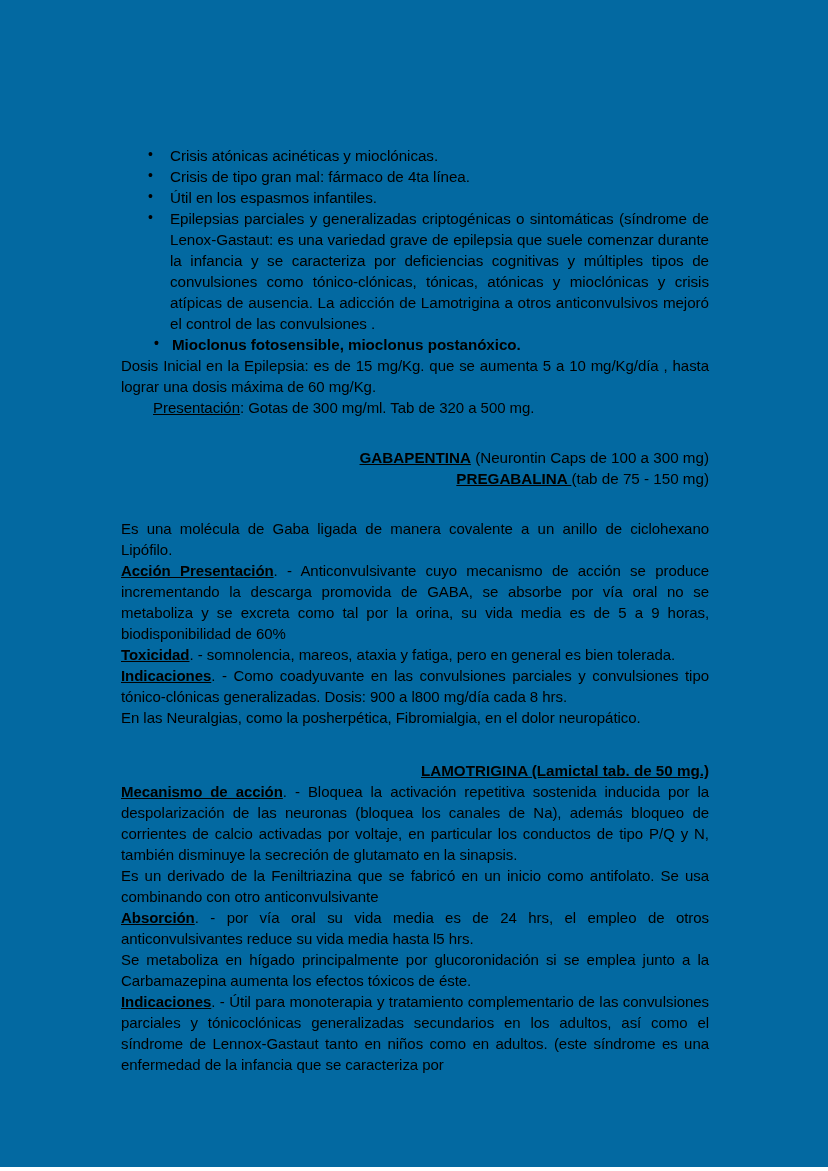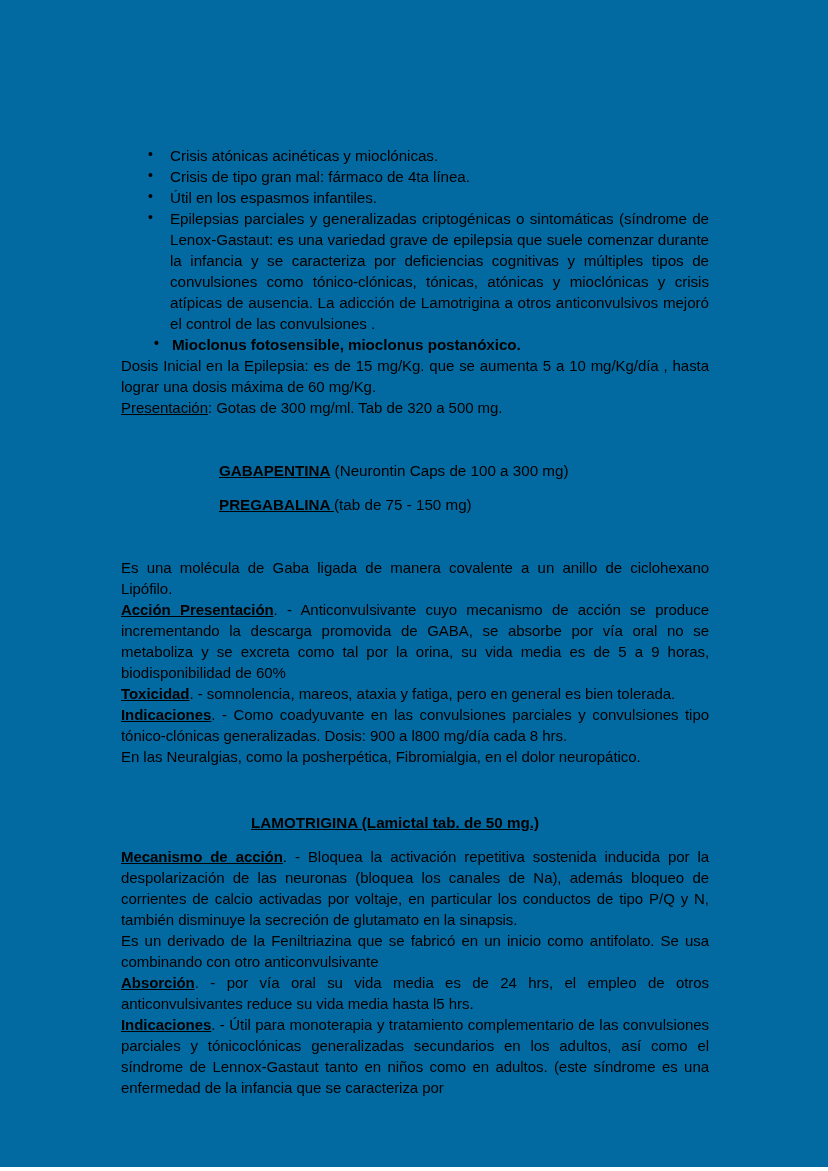--- a/index.html
+++ b/index.html
@@ -68,31 +68,32 @@
     padding-left: 51px;
     font-weight: bold;
   }
   ul.bullets > li.single {
     text-align: left;
   }
   
   .drug-head {
     font-size: 15.2px;
     line-height: 21px;
-    text-align: left;
-    margin: 13px;
+    text-align: right;
+    margin: 0;
   }
   .center-block {
     margin-left: 98px;
   }
   .center-block-2 {
     margin-left: 130px;
   }
   .u {
     text-decoration: underline;
+    margin-left: 32px;
   }
   .bu {
     font-weight: bold;
     text-decoration: underline;
   }
   .gap-lg { height: 29px; }
   .gap-xl { height: 32px; }
 </style>
 </head>
 <body>
@@ -150,17 +151,20 @@
     <p class="drug-head center-block-2"><span class="bu">LAMOTRIGINA (Lamictal tab. de 50 mg.)</span></p>
 
     <p class="para"><span class="bu">Mecanismo de acción</span><span>. -  Bloquea la activación repetitiva sostenida inducida por la despolarización de las neuronas (bloquea los canales de Na), además bloqueo de corrientes de calcio activadas por voltaje, en particular los conductos de tipo P/Q y N, también disminuye la secreción de glutamato en la sinapsis.</span></p>
 
     <p class="para">
       <span>Es un derivado de la Feniltriazina que se fabricó en un inicio como antifolato. Se usa combinando con otro anticonvulsivante</span>
     </p>
 
     <p class="para"><span class="bu">Absorción</span><span>. - por vía oral su vida media es de 24 hrs, el empleo de otros anticonvulsivantes reduce su vida media hasta l5 hrs.</span></p>
 
+    <p class="para">
+      <span>Se metaboliza en hígado principalmente por glucoronidación si se emplea junto a la Carbamazepina aumenta los efectos tóxicos de éste.</span>
+    </p>
 
     <p class="para"><span class="bu">Indicaciones</span><span>. - Útil para monoterapia y tratamiento complementario de las convulsiones parciales y tónicoclónicas generalizadas secundarios en los adultos, así como el síndrome de Lennox-Gastaut tanto en niños como en adultos. (este síndrome es una enfermedad de la infancia que se caracteriza por</span></p>
 
   </div>
 </div>
 
 </body></html>

